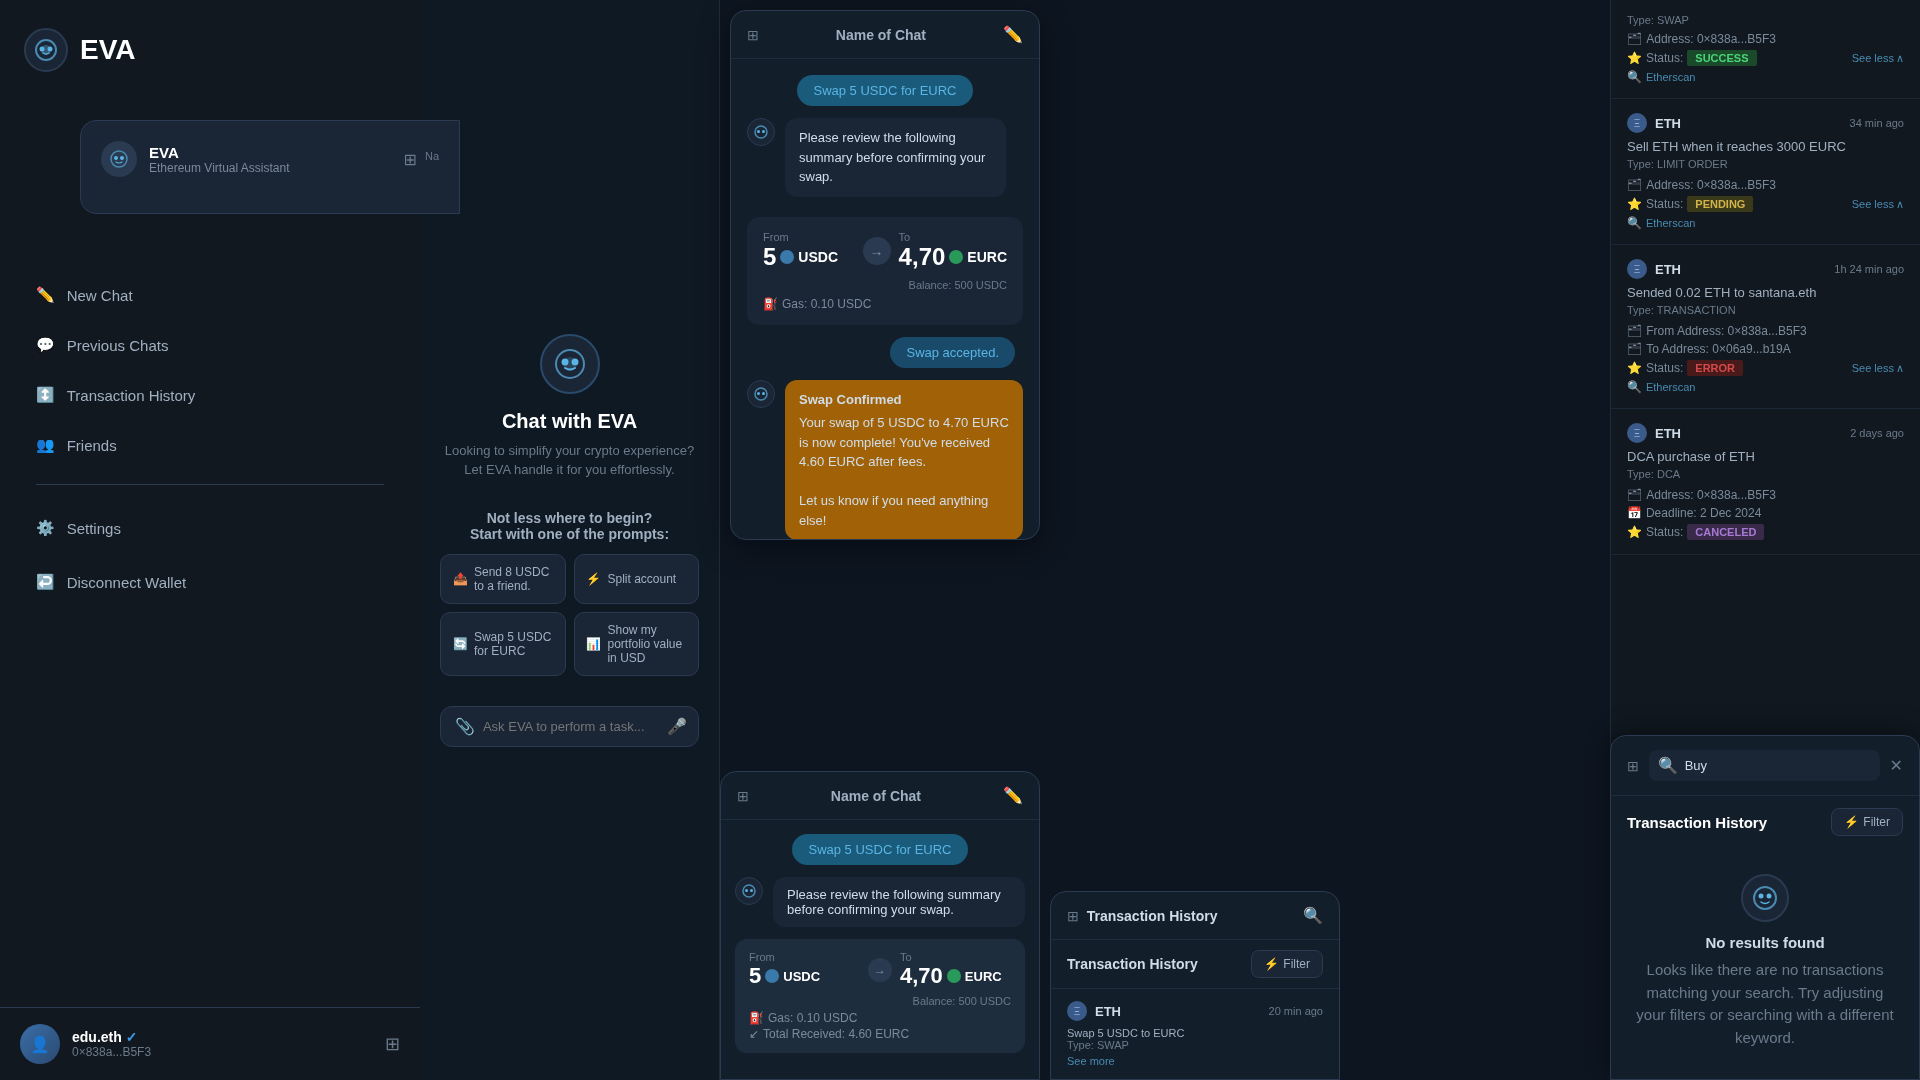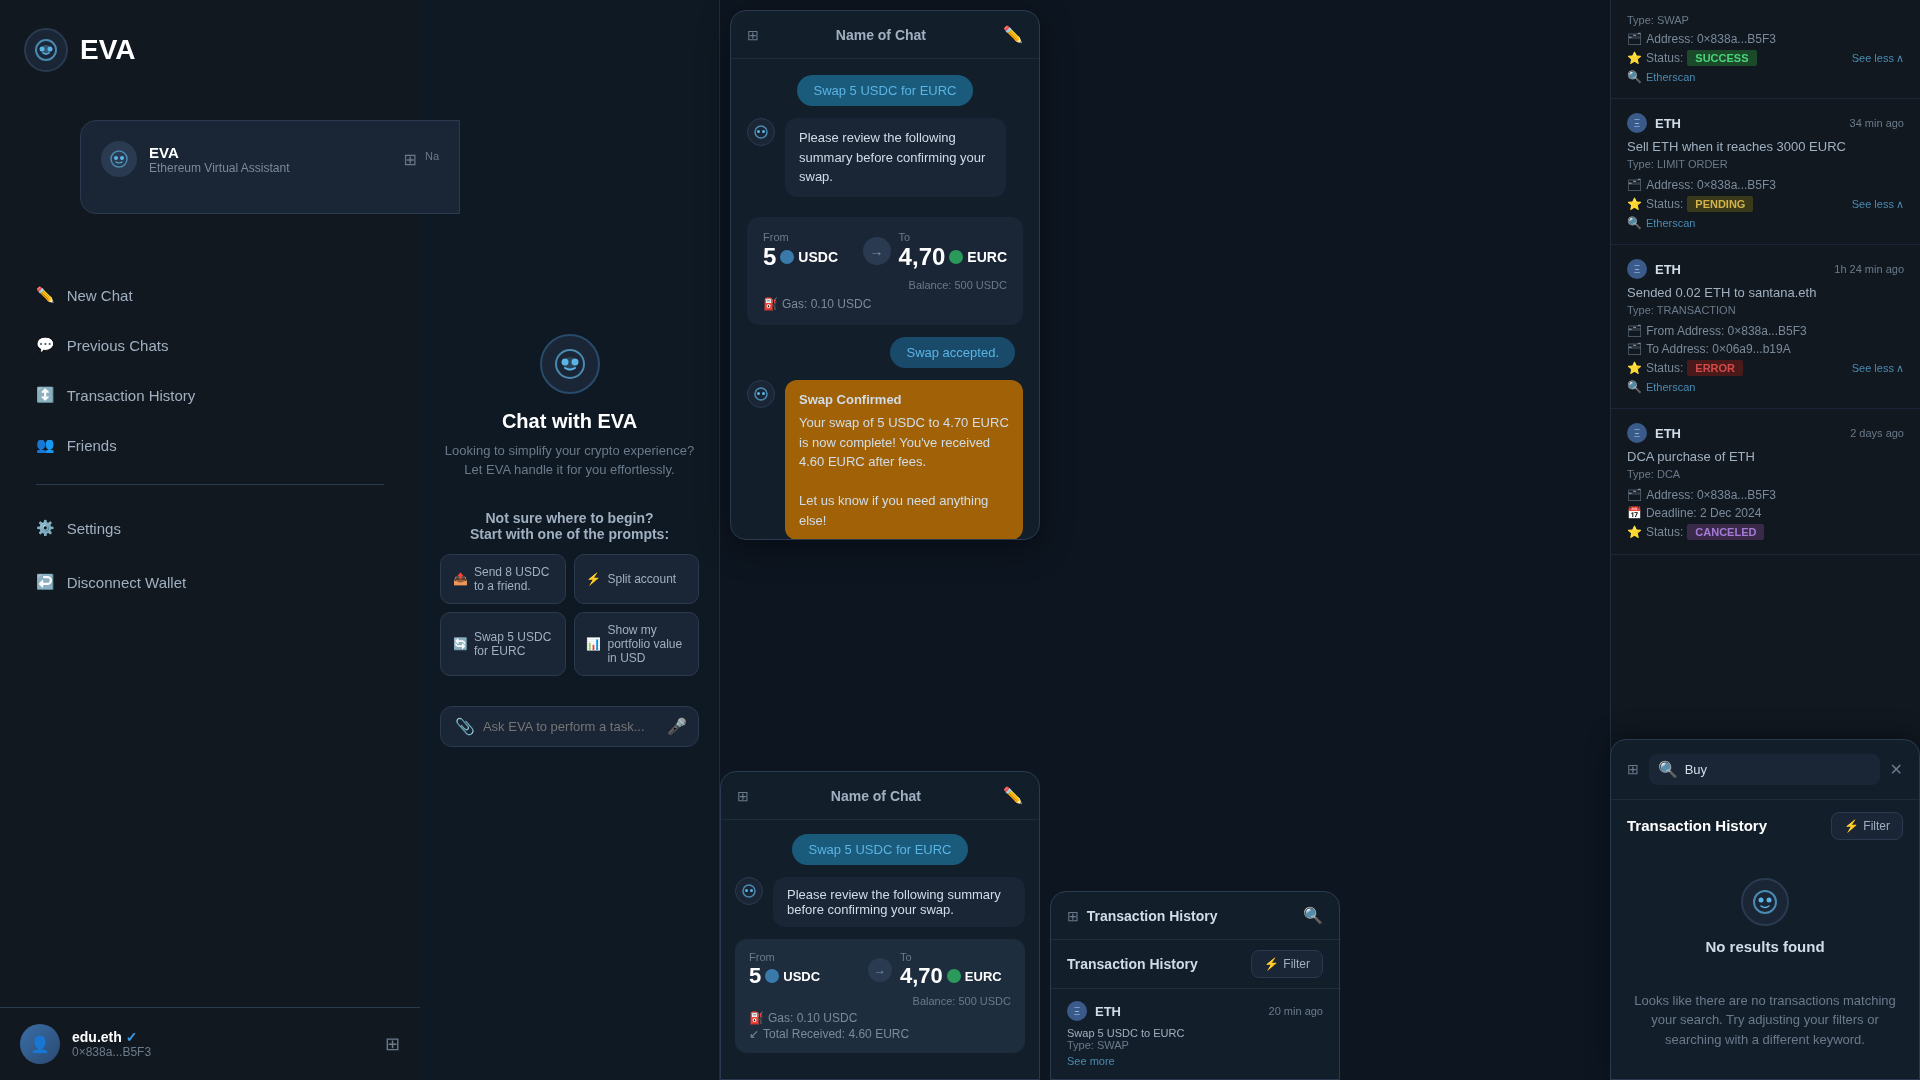--- a/index.html
+++ b/index.html
@@ -604,24 +604,23 @@
     }
 
     .no-results-title {
       font-size: 15px;
       font-weight: 600;
       color: #d0dde8;
       margin-bottom: 8px;
     }
 
     .no-results-text {
-      font-size: 13px;
+      font-size: 15px;
       color: #6a7a8a;
       line-height: 1.5;
-      margin-top: 28px;
     }
 
     
     .chat-window-bottom {
       position: absolute;
       bottom: 0;
       left: 0;
       width: 320px;
       background: #131e2b;
       border: 1px solid #2a3a50;
@@ -772,21 +771,21 @@
         <path d="M13 22 Q18 25 23 22" stroke="#5ab4e4" stroke-width="2" fill="none" stroke-linecap="round"></path>
       </svg>
     </div>
     <div class="chat-title">Chat with EVA</div>
     <div class="chat-subtitle">
       <span>Looking to simplify your crypto experience?</span><br>
       <span>Let EVA handle it for you effortlessly.</span>
     </div>
 
     <div class="prompts-label">
-      <span>Not sure where to begin?</span><br>
+      <span>Not less where to begin?</span><br>
       <span>Start with one of the prompts:</span>
     </div>
 
     <div class="prompt-grid">
       <div class="prompt-btn">
         <span>📤</span>
         <span>Send 8 USDC to a friend.</span>
       </div>
       <div class="prompt-btn">
         <span>⚡</span>

